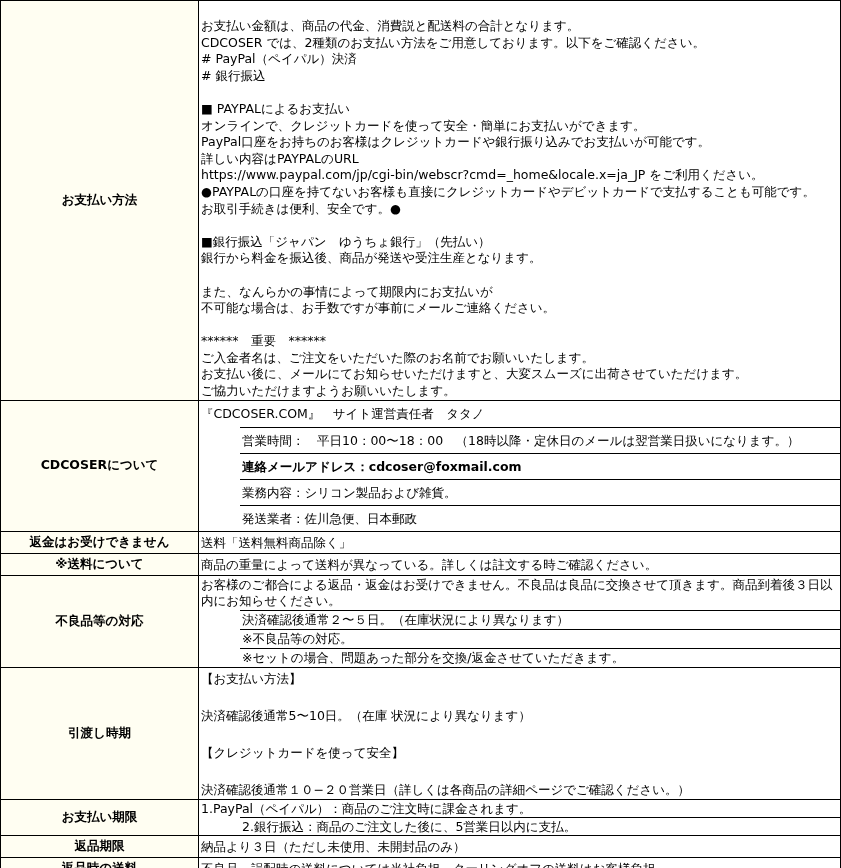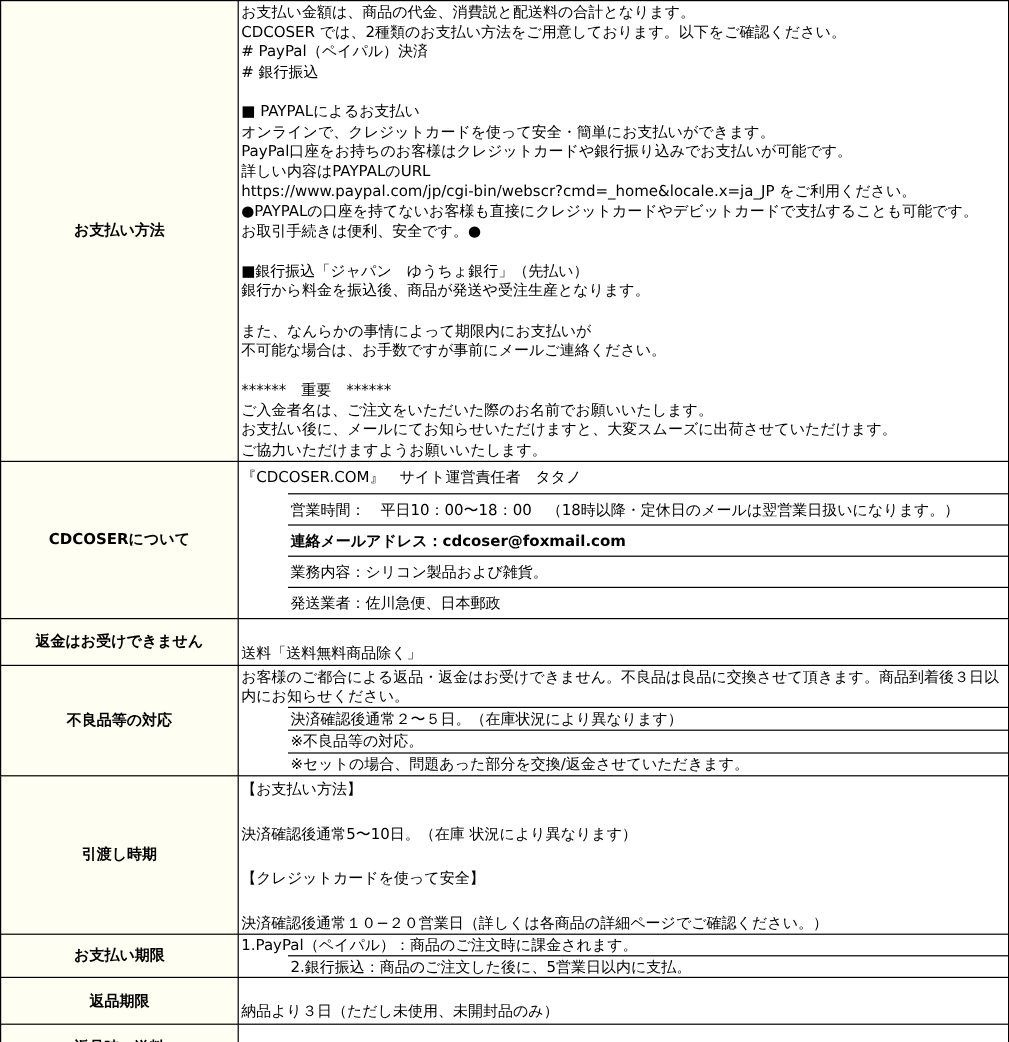--- a/index.html
+++ b/index.html
@@ -27,32 +27,32 @@
     width: 198px;
     background: #fffef2;
     text-align: center;
     vertical-align: middle;
     font-weight: bold;
     padding: 2px;
   }
   td.content-cell { background: #ffffff; }
 
   .line { line-height: 17px; min-height: 17px; padding: 0 2px; }
-  .payment-cell { padding-top: 1px; }
+  .payment-cell { padding-top: 17px; }
   .payment-cell .line { line-height: 16.6px; min-height: 16.6px; }
   .delivery-cell { padding-top: 2px; }
   .delivery-cell .line { line-height: 18.5px; min-height: 18.5px; }
 
   .subrow { padding: 4px 2px 2px 2px; line-height: 17px; }
   .subrow + .subrow { border-top: 1px solid #000000; margin-left: 41px; }
   .about-cell .subrow { height: 26px; }
   .defects-cell .subrow { padding: 1px 2px; line-height: 16px; }
   .deadline-cell .subrow { padding: 1px 2px; line-height: 15px; }
 
-  .single-cell { padding: 20px 2px 2px 2px; line-height: 16px; }
+  .single-cell { padding: 3px 2px 2px 2px; line-height: 16px; }
   .bold { font-weight: bold; }
 </style>
 </head>
 <body>
 
 <table class="info-table">
   <tbody>
 
     <tr>
       <td class="label-cell">お支払い方法</td>
@@ -92,20 +92,24 @@
         <div class="subrow">業務内容：シリコン製品および雑貨。</div>
         <div class="subrow">発送業者：佐川急便、日本郵政</div>
       </td>
     </tr>
 
     <tr>
       <td class="label-cell">返金はお受けできません</td>
       <td class="content-cell single-cell">送料「送料無料商品除く」</td>
     </tr>
 
+    <tr>
+      <td class="label-cell">※送料について</td>
+      <td class="content-cell single-cell">商品の重量によって送料が異なっている。詳しくは註文する時ご確認ください。</td>
+    </tr>
 
     <tr>
       <td class="label-cell">不良品等の対応</td>
       <td class="content-cell defects-cell">
         <div class="subrow">お客様のご都合による返品・返金はお受けできません。不良品は良品に交換させて頂きます。商品到着後３日以内にお知らせください。</div>
         <div class="subrow">決済確認後通常２〜５日。（在庫状況により異なります）</div>
         <div class="subrow">※不良品等の対応。</div>
         <div class="subrow">※セットの場合、問題あった部分を交換/返金させていただきます。</div>
       </td>
     </tr>

